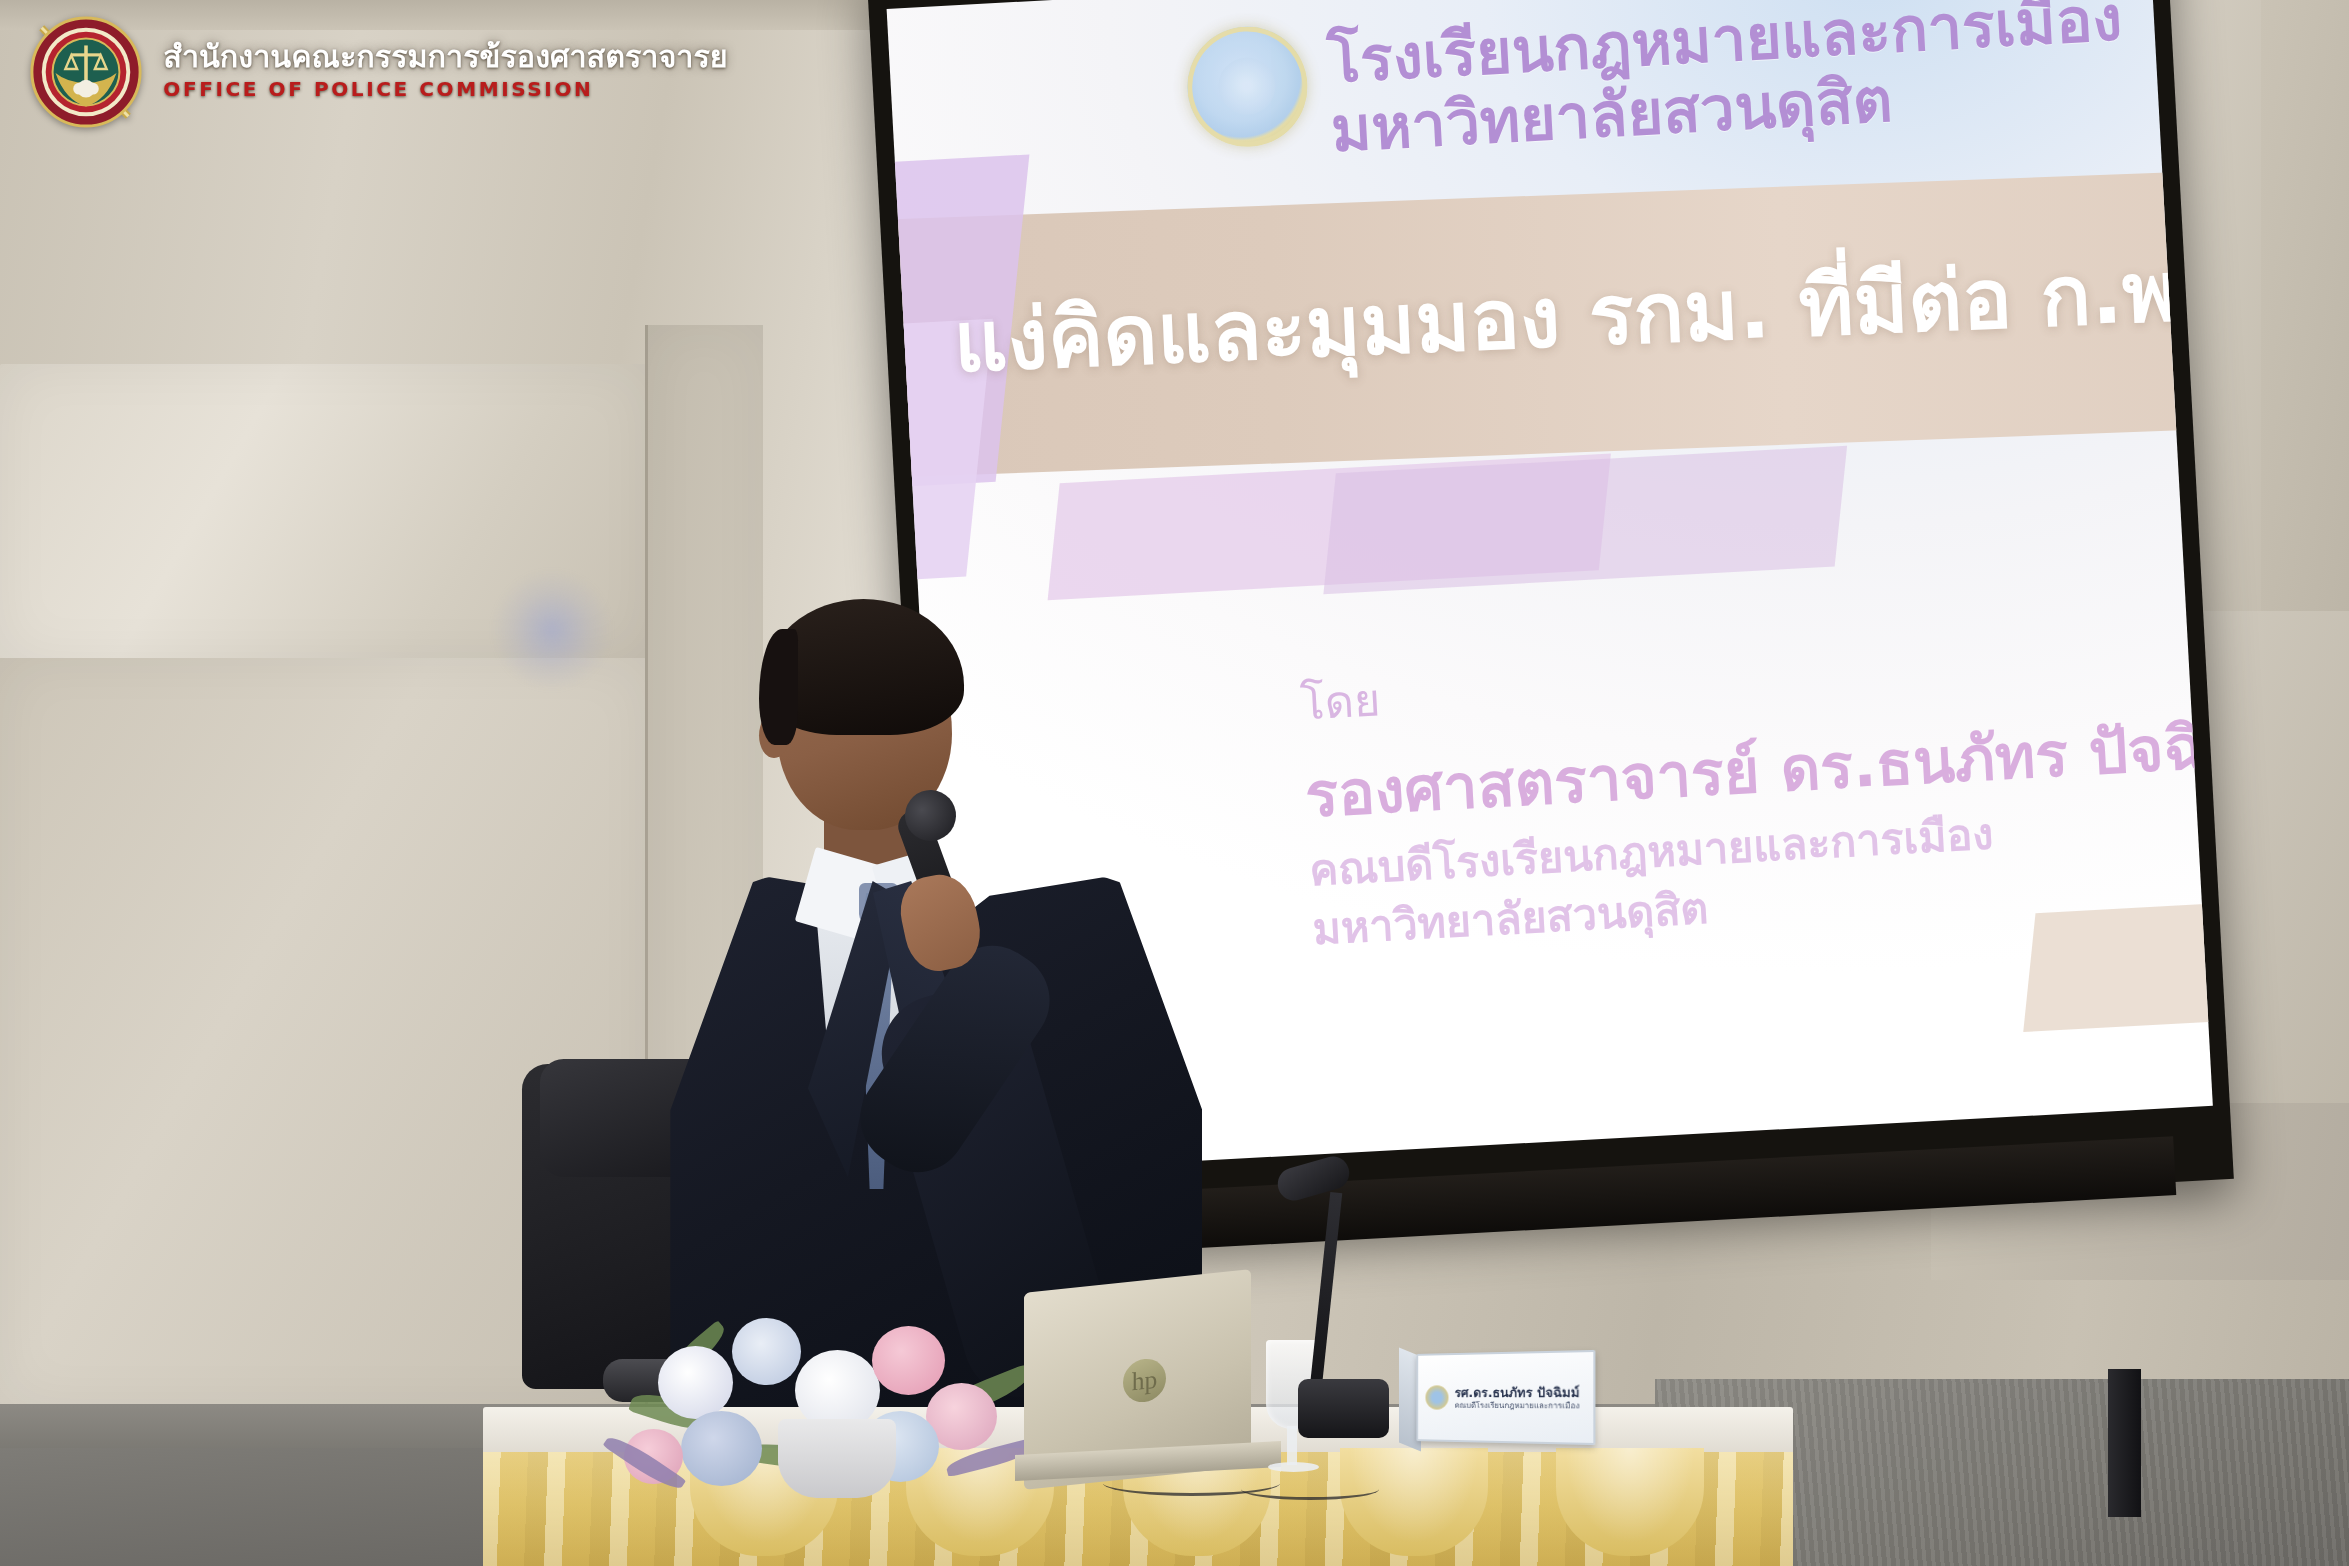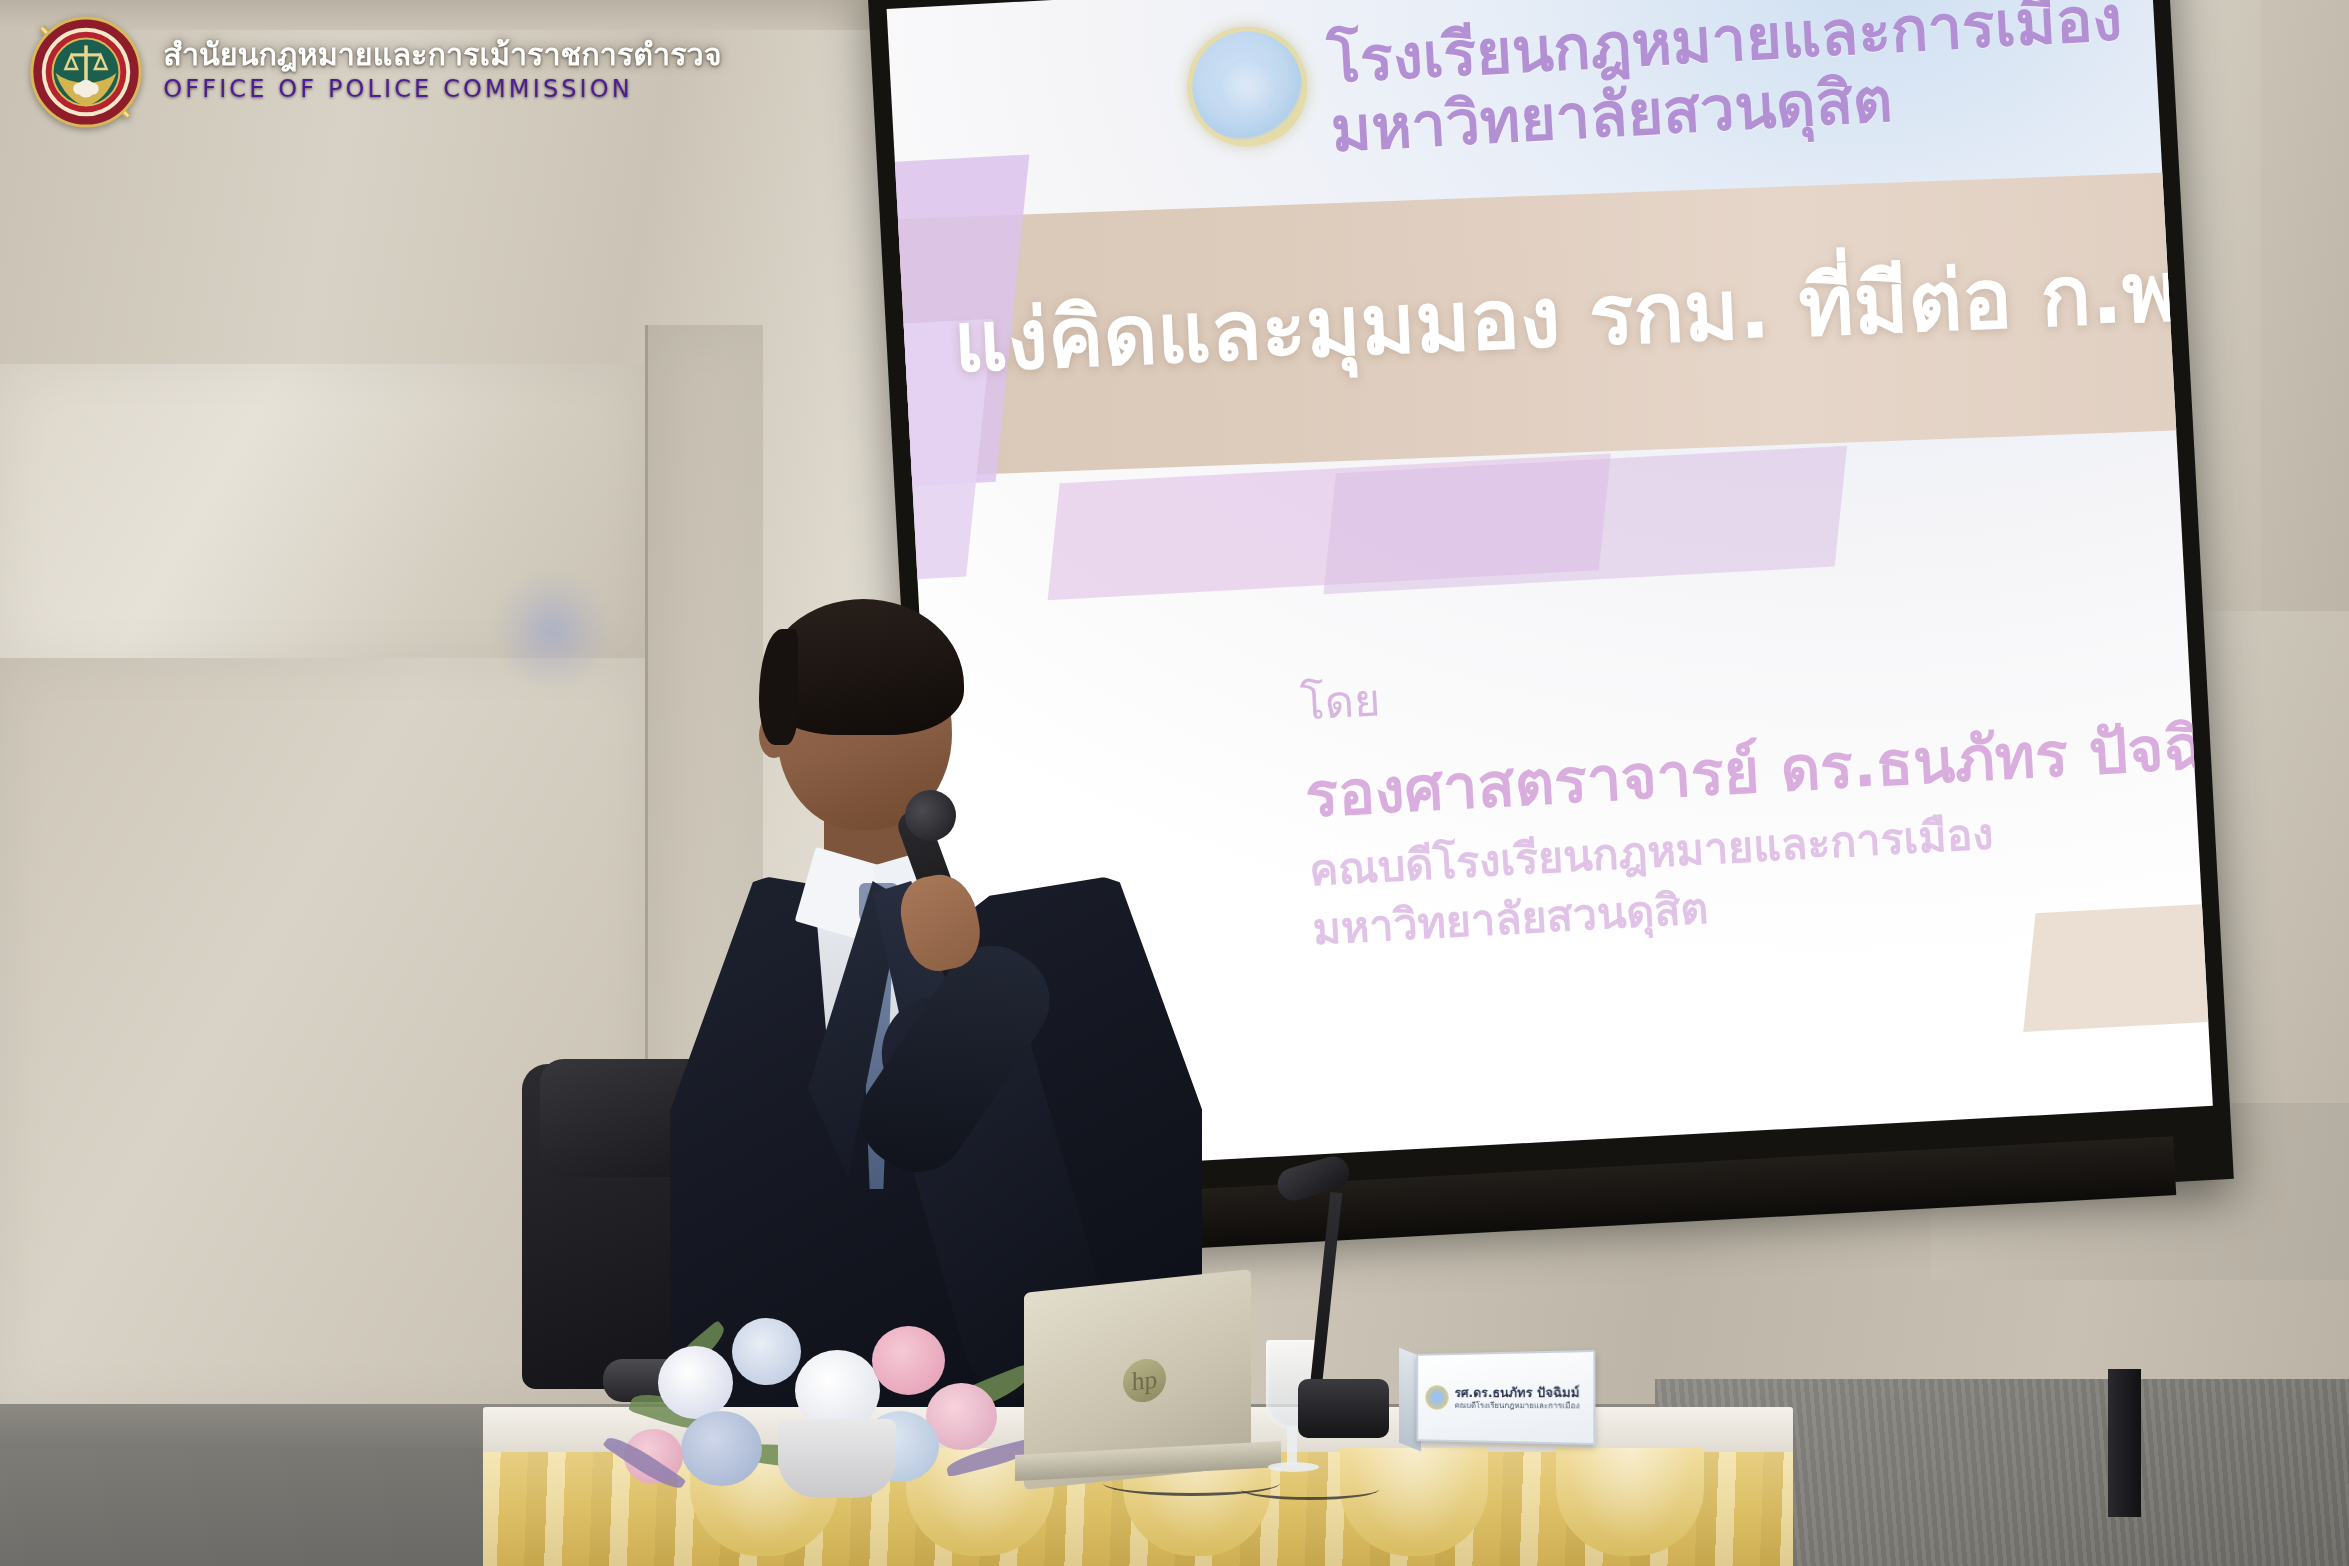--- a/index.html
+++ b/index.html
@@ -205,21 +205,21 @@
   }
   .brand-text{ padding-bottom:5.9px; }
   .brand-th{
     font-family:"DejaVu Sans", sans-serif;
     font-size:30.5px; font-weight:700; color:#ffffff; line-height:1.3;
     text-shadow:0 1px 3px rgba(70,60,45,.85), 0 0 9.9px rgba(60,50,40,.5);
     white-space:nowrap;
   }
   .brand-en{
     font-family:"DejaVu Sans", sans-serif;
-    font-size:24px; font-weight:400; color:#4c1d95; letter-spacing:.13em;
+    font-size:20px; font-weight:700; color:#b91c1c; letter-spacing:.13em;
     text-shadow:0 1px 3px rgba(70,60,45,.85);
     white-space:nowrap;
   }
 
   
   .speaker{ position:absolute; left:690px; top:611px; width:512px; height:956px; z-index:30; }
 
   .sp-head{
     position:absolute; left:87px; top:0; width:175px; height:219px;
     background:linear-gradient(160deg,#9c6f52,#8a5f45 55%,#70492f);
@@ -587,19 +587,19 @@
           <rect x="46" y="42" width="30" height="3.2" fill="#e8d68c"></rect>
           <path d="M40 58 l6 -14 l6 14z" fill="none" stroke="#e8d68c" stroke-width="2.4"></path>
           <path d="M70 58 l6 -14 l6 14z" fill="none" stroke="#e8d68c" stroke-width="2.4"></path>
           <circle cx="61" cy="78" r="9" fill="#f3efe2"></circle>
           <circle cx="54" cy="78" r="6" fill="#f3efe2"></circle>
           <circle cx="68" cy="78" r="6" fill="#f3efe2"></circle>
         </g>
       </svg>
     </div>
     <div class="brand-text">
-      <div class="brand-th">สำนัยนกฎหมายและการเม้าราชการตำรวจ</div>
+      <div class="brand-th">สำนักงานคณะกรรมการข้รองศาสตราจารย</div>
       <div class="brand-en">OFFICE OF POLICE COMMISSION</div>
     </div>
   </div>
 
 </div>
 
 
 </body></html>

